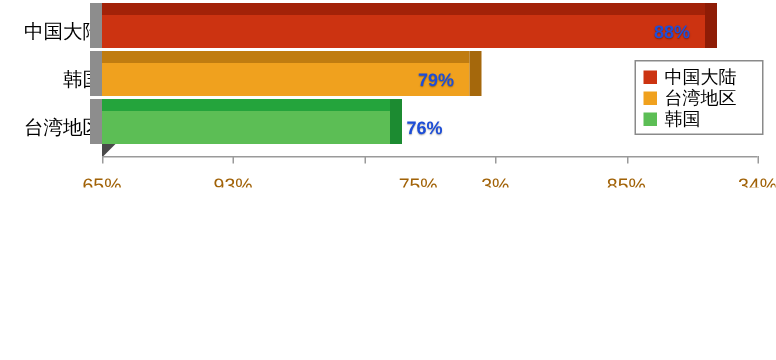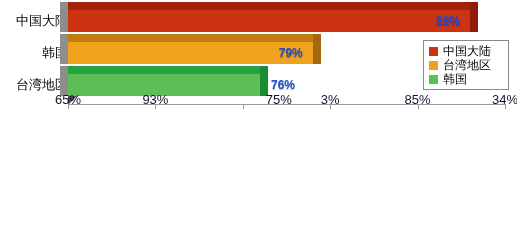--- a/index.html
+++ b/index.html
@@ -22,21 +22,21 @@
   #plot{position:absolute;left:68px;top:0;width:449px;height:125px;}
 
   
   .axis-line{
     position:absolute;left:0;top:104px;width:437px;height:1px;background:#9a9a9a;
   }
   .axis-tick{
     position:absolute;top:104px;width:1px;height:5px;background:#9a9a9a;
   }
   .axis-tick-label{
-    position:absolute;top:92px;font-size:13px;color:#0f172a;
+    position:absolute;top:116px;font-size:13px;color:#a16207;
     transform:translateX(-50%);white-space:nowrap;
   }
   .axis-corner{
     position:absolute;left:0;top:96px;width:0;height:0;
     border-left:9px solid #4a4a4a;border-bottom:9px solid transparent;
   }
 
   
   .bar-group{position:absolute;left:0;}
   .bar-front{

